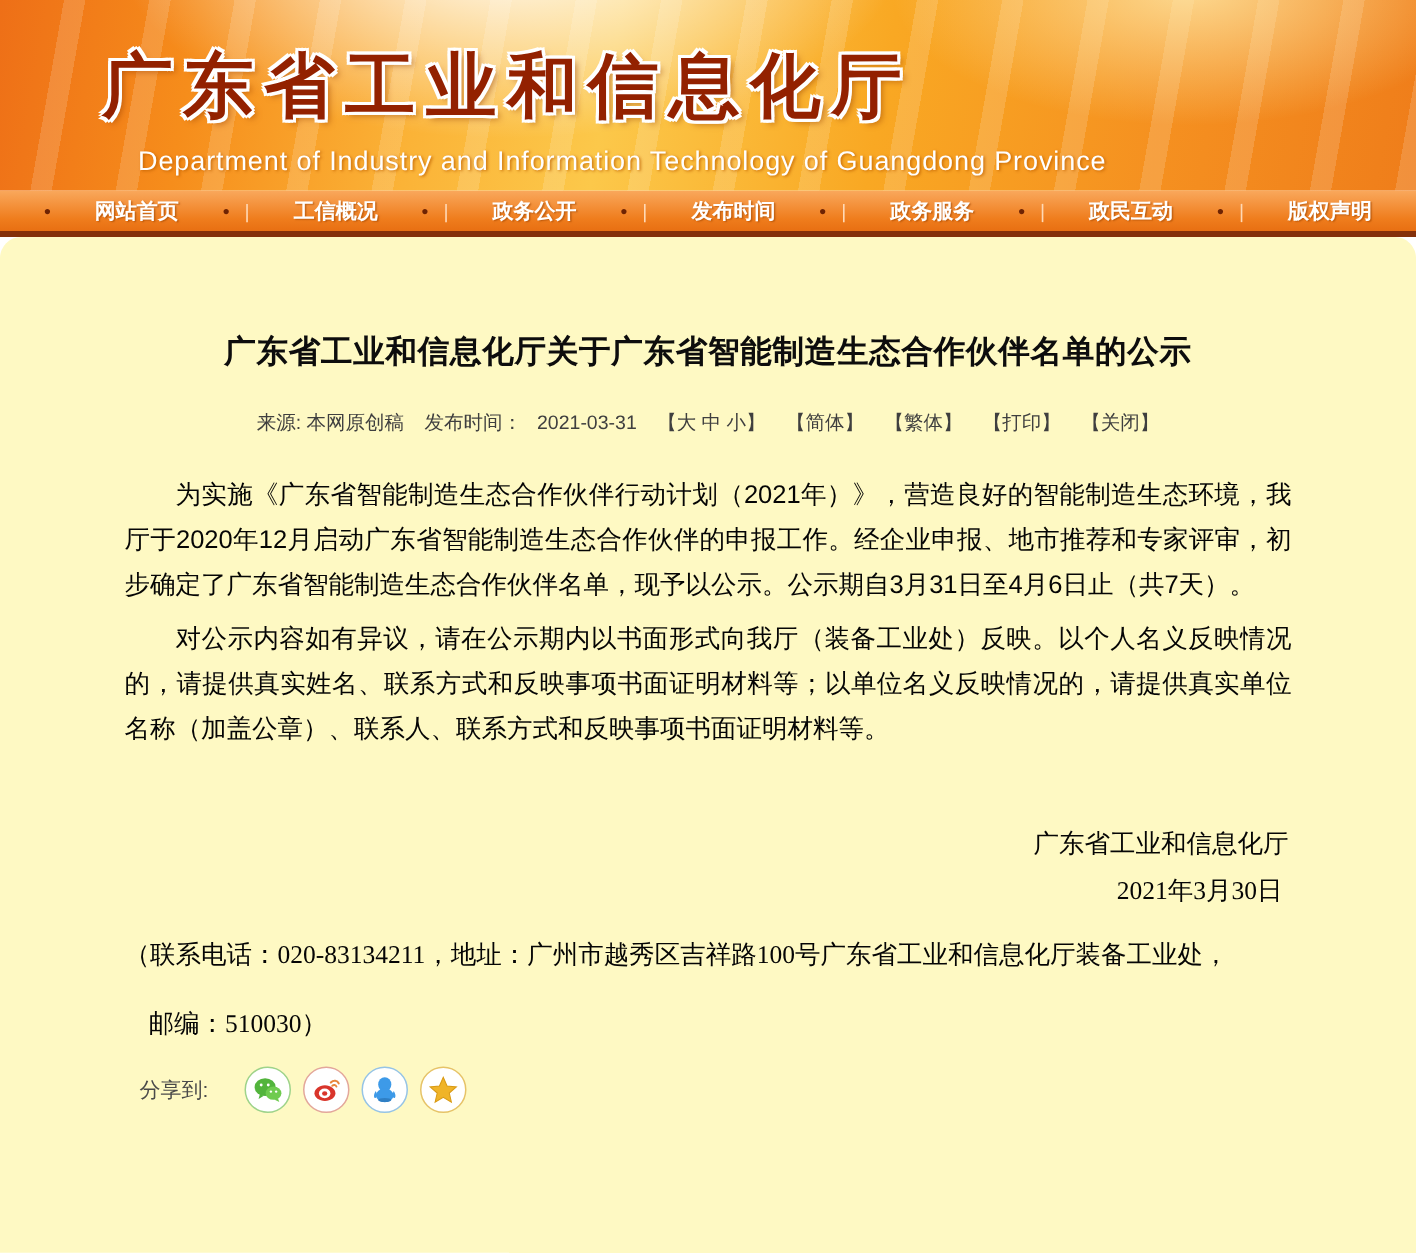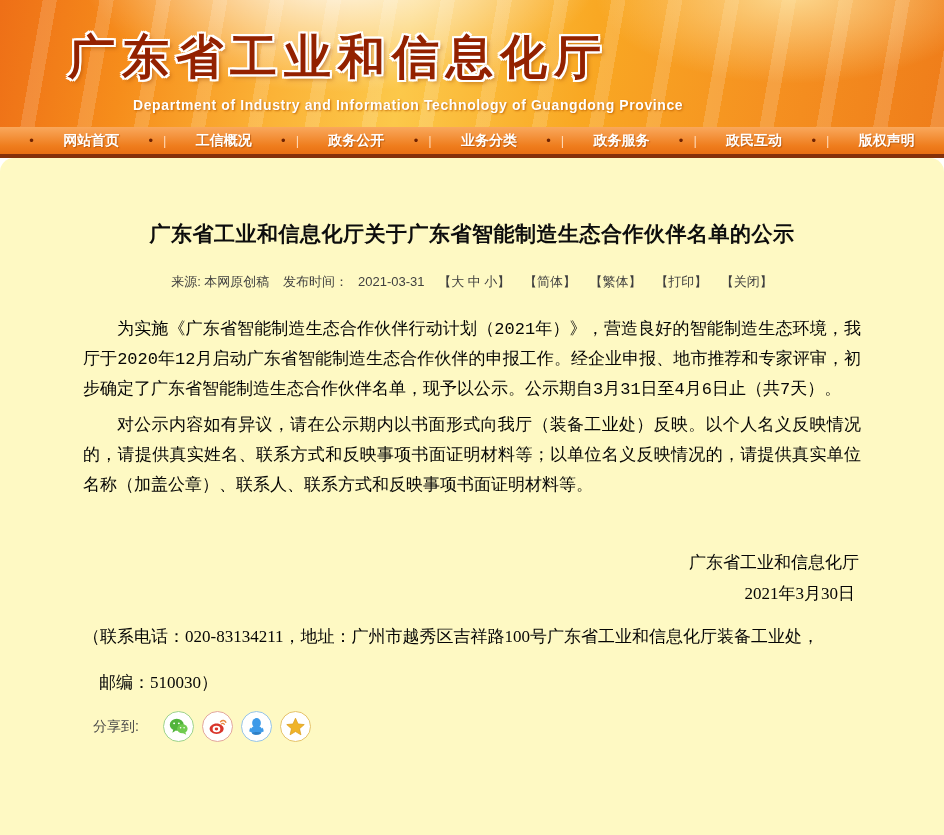--- a/index.html
+++ b/index.html
@@ -33,26 +33,25 @@
     color: #932100;
     text-shadow:
       -2px 0 0 #fff, 2px 0 0 #fff, 0 -2px 0 #fff, 0 2px 0 #fff,
       -2px -2px 0 #fff, 2px 2px 0 #fff, -2px 2px 0 #fff, 2px -2px 0 #fff,
       3px 3px 4px rgba(150,60,0,0.55);
   }
   .banner-subtitle {
     position: absolute;
     left: 92px;
     top: 97px;
-    font-size: 14px;
-    font-weight: bold;
+    font-size: 18px;
+    font-weight: normal;
     letter-spacing: 0.6px;
     color: #ffffff;
     text-shadow: 1px 1px 2px rgba(190,95,0,0.85);
-    margin-left: 41px;
   }
 
   
   .nav {
     width: 944px;
     height: 31px;
     display: flex;
     align-items: center;
     justify-content: space-evenly;
     background: linear-gradient(#f9a85c, #ef7d1d 70%, #e86f12);
@@ -95,21 +94,21 @@
     text-align: center;
     font-size: 13px;
     color: #3f3f3f;
     white-space: nowrap;
   }
   .meta span { margin: 0 5px; }
   .meta .action { cursor: pointer; }
 
   .body-text {
     margin-top: 24px;
-    font-family: Liberation Mono, monospace;
+    font-family: Liberation Sans, sans-serif;
     font-size: 17px;
     line-height: 30px;
     color: #050505;
     text-align: justify;
   }
   .body-text p { margin: 0 0 6px 0; text-indent: 2em; }
 
   .attachment-row {
     margin-top: 44px;
     text-indent: 2em;
@@ -181,21 +180,21 @@
   <a class="nav-item">工信概况</a>
   <span class="nav-sep">
       <span class="nav-dot">•</span>
       <span class="nav-pipe">|</span>
     </span>
   <a class="nav-item">政务公开</a>
   <span class="nav-sep">
       <span class="nav-dot">•</span>
       <span class="nav-pipe">|</span>
     </span>
-  <a class="nav-item">业务分类</a>
+  <a class="nav-item">发布时间</a>
   <span class="nav-sep">
       <span class="nav-dot">•</span>
       <span class="nav-pipe">|</span>
     </span>
   <a class="nav-item">政务服务</a>
   <span class="nav-sep">
       <span class="nav-dot">•</span>
       <span class="nav-pipe">|</span>
     </span>
   <a class="nav-item">政民互动</a>

